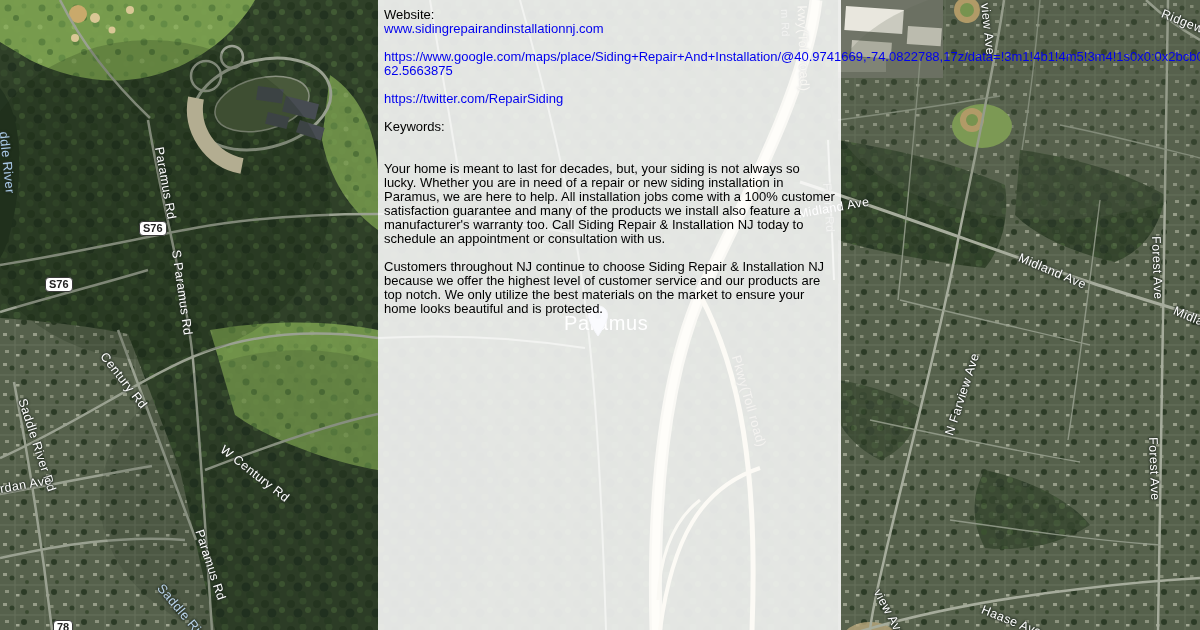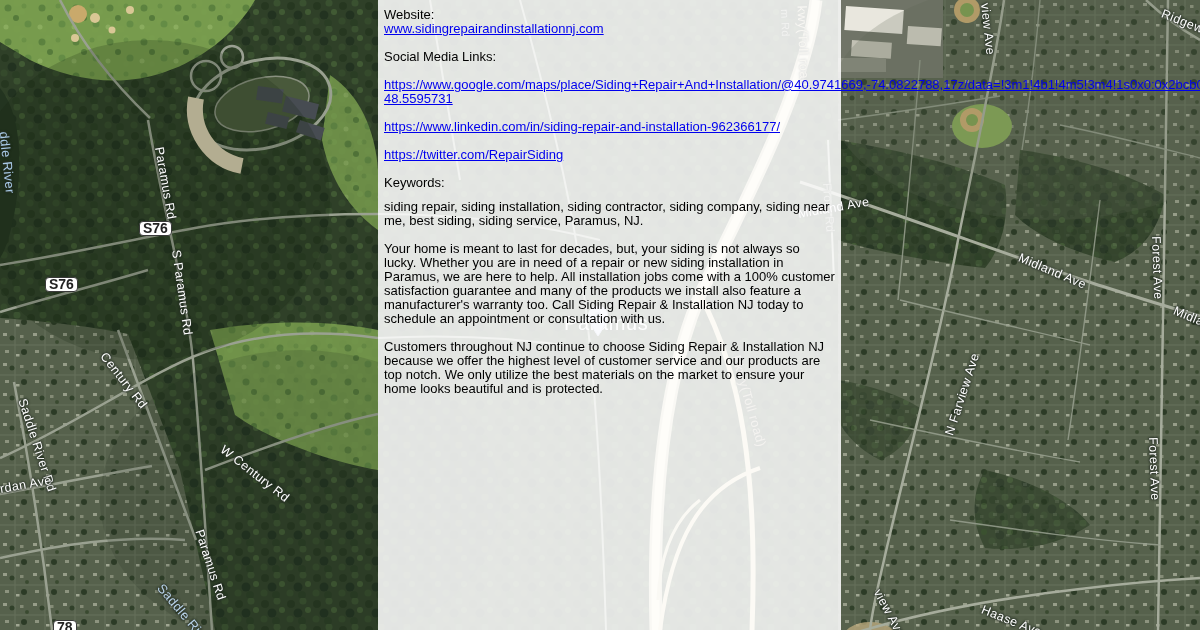--- a/index.html
+++ b/index.html
@@ -5,30 +5,30 @@
   *{margin:0;padding:0;box-sizing:border-box}
   html,body{width:1200px;height:630px;overflow:hidden}
   body{position:relative;font-family:"Liberation Sans",sans-serif;background:#3a4836}
   .stage{position:absolute;left:0;top:0;width:1200px;height:630px;overflow:hidden}
   .map-svg{position:absolute;left:0;top:0;z-index:0}
   #label-layer{position:absolute;left:0;top:0;width:1200px;height:630px;z-index:2;pointer-events:none}
   .road-label{position:absolute;white-space:nowrap;color:#fff;font-size:12.5px;letter-spacing:.4px;
     transform-origin:0 50%;
     text-shadow:0 1px 2px rgba(42,50,42,.95),0 -1px 2px rgba(42,50,42,.65),1px 0 2px rgba(42,50,42,.65),-1px 0 2px rgba(42,50,42,.65)}
   .shield{position:absolute;background:#fff;border:1.5px solid #3a3a3a;border-radius:4px;
-    font-size:14px;font-weight:bold;color:#222;padding:0 3px;line-height:13px;z-index:2}
+    font-size:11px;font-weight:bold;color:#222;padding:0 3px;line-height:13px;z-index:2}
   .city-label{position:absolute;left:564px;top:312px;font-size:20px;color:#fff;letter-spacing:.6px;z-index:2;
     text-shadow:0 1px 3px rgba(50,60,50,.85),0 -1px 3px rgba(50,60,50,.5)}
   .pin{position:absolute;left:587px;top:305px;z-index:2}
   .panel-bg{position:absolute;left:378px;top:0;width:463px;height:630px;background:var(--panel-bg,rgba(255,255,255,.87));z-index:3}
   .panel{position:absolute;left:378px;top:0;width:463px;height:630px;padding:8px 6px 12px 6px;z-index:4;
     font-size:13px;line-height:14px;color:#000}
   .panel p{margin:0 0 14px 0}
-  .panel p.mb2{margin-bottom:10px}
-  .panel a{color:var(--link,#0000ee);text-decoration:underline;cursor:pointer}
+  .panel p.mb2{margin-bottom:28px}
+  .panel a{color:var(--link,#0000ee);cursor:pointer}
   .nowrap{white-space:nowrap}
 </style>
 </head>
 <body style="--link: #0000ee; --panel-bg: rgba(255,255,255,0.87);">
 
 <div class="stage">
 
   <svg class="map-svg" width="1200" height="630" viewBox="0 0 1200 630">
     <defs>
       <pattern id="pForest" width="26" height="26" patternUnits="userSpaceOnUse">
@@ -208,32 +208,25 @@
     </div>
 
   <div class="panel-bg"></div>
 
   <div class="panel">
     <p>
       <span>Website:</span><br>
       <a>www.sidingrepairandinstallationnj.com</a>
     </p>
     <p>
-      <span>Social Media Links:</span>
-    </p>
-    <p>
       <a class="nowrap">https://www.google.com/maps/place/Siding+Repair+And+Installation/@40.9741669,-74.0822788,17z/data=!3m1!4b1!4m5!3m4!1s0x0:0x2bcb0f9903c9</a><br>
-      <a>48.5595731</a>
-    </p>
-    <p>
-      <a>https://www.linkedin.com/in/siding-repair-and-installation-962366177/</a>
+      <a>62.5663875</a>
     </p>
     <p>
       <a>https://twitter.com/RepairSiding</a>
     </p>
     <p class="mb2">
       <span>Keywords:</span>
     </p>
-    <p>siding repair, siding installation, siding contractor, siding company, siding near me, best siding, siding service, Paramus, NJ.</p>
     <p>Your home is meant to last for decades, but, your siding is not always so lucky. Whether you are in need of a repair or new siding installation in Paramus, we are here to help. All installation jobs come with a 100% customer satisfaction guarantee and many of the products we install also feature a manufacturer's warranty too. Call Siding Repair &amp; Installation NJ today to schedule an appointment or consultation with us.</p>
     <p>Customers throughout NJ continue to choose Siding Repair &amp; Installation NJ because we offer the highest level of customer service and our products are top notch. We only utilize the best materials on the market to ensure your home looks beautiful and is protected.</p>
   </div>
 </div>
 
 </body></html>

